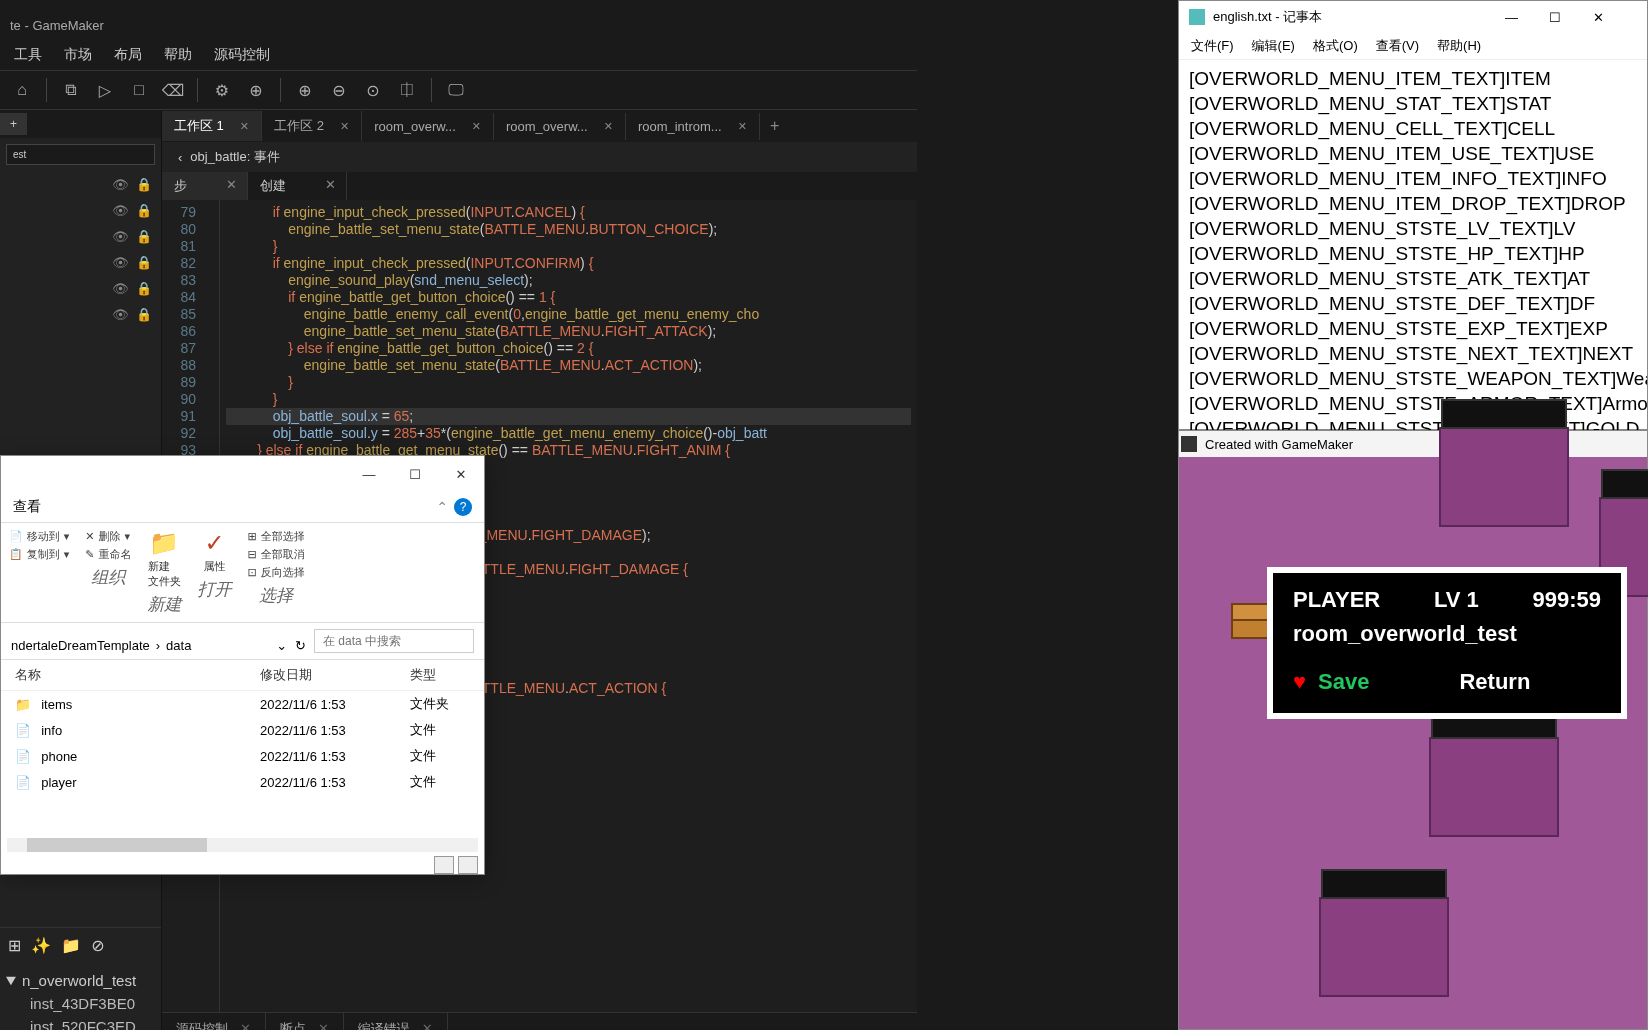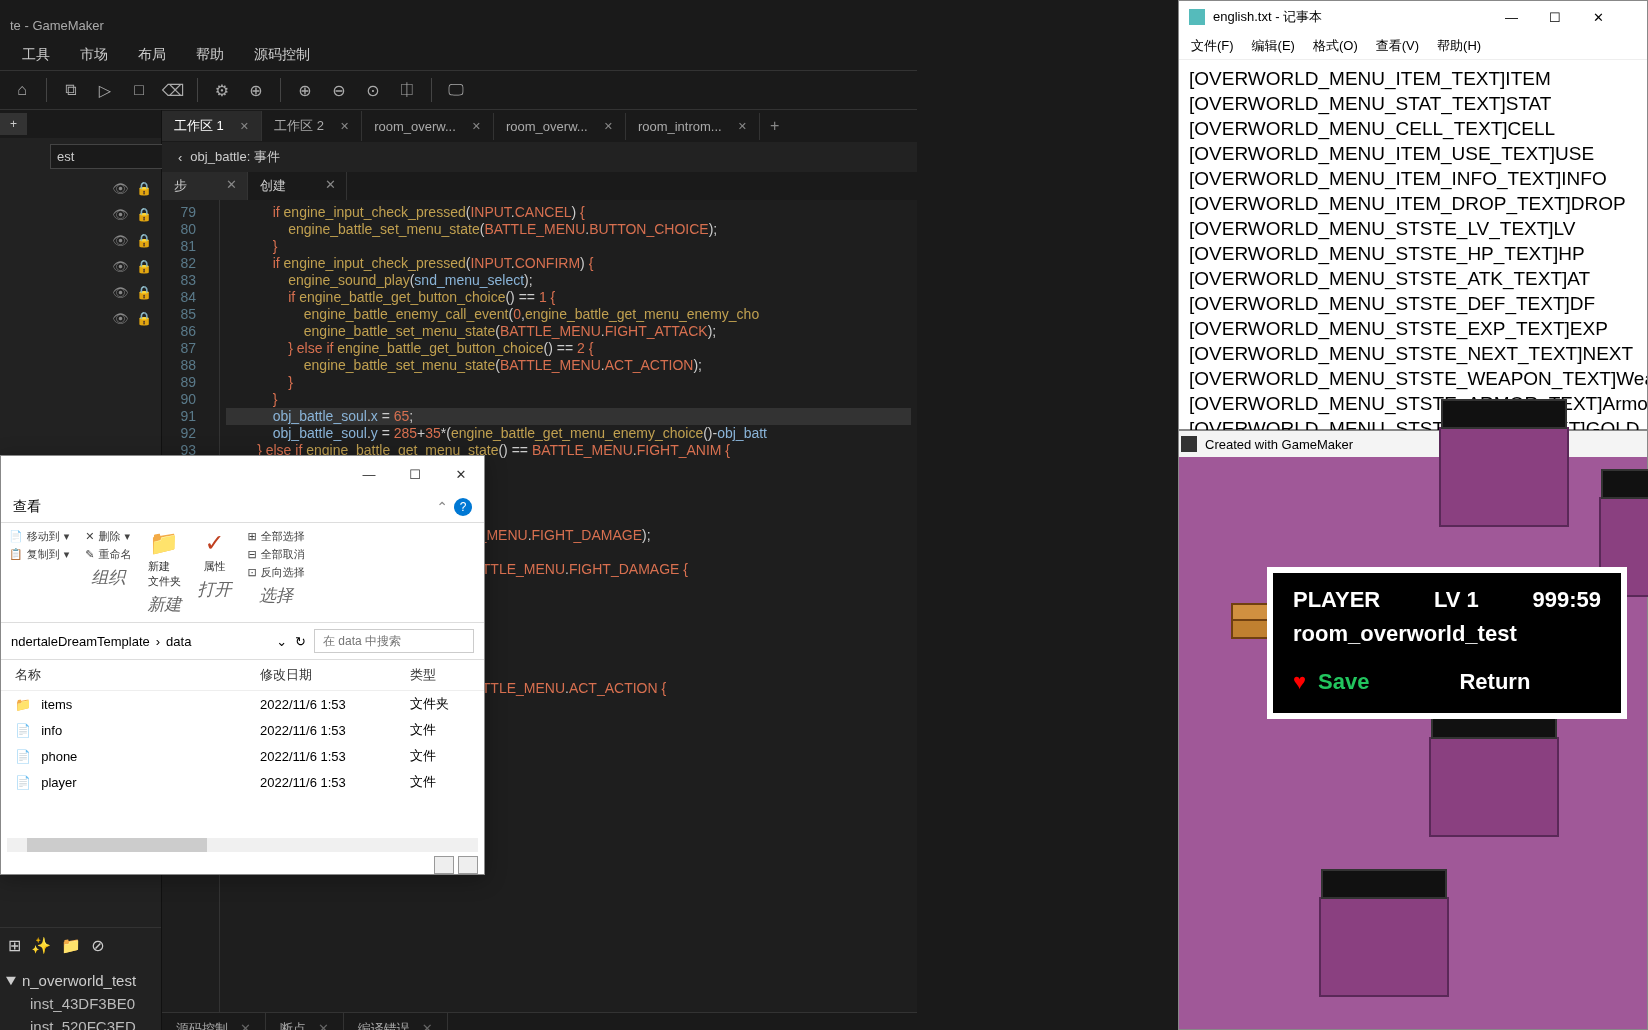--- a/index.html
+++ b/index.html
@@ -2,31 +2,31 @@
 <html><head>
 <meta charset="utf-8">
 <style>
 * { margin: 0; padding: 0; box-sizing: border-box; font-family: "Segoe UI", sans-serif; }
 body { width: 1648px; height: 1030px; background: #1a1a1a; position: relative; overflow: hidden; }
 
 
 .gm-ide { position: absolute; left: 0; top: 14px; width: 917px; height: 1030px; background: #2a2a2a; color: #ccc; }
 .gm-title { height: 28px; background: #1a1a1a; color: #aaa; padding: 4px 10px; font-size: 13px; }
 .gm-menu { height: 28px; background: #1a1a1a; display: flex; gap: 22px; padding: 4px 14px; font-size: 14px; color: #ccc; }
-.gm-menu span { cursor: pointer; margin-left: 8px; }
+.gm-menu span { cursor: pointer; }
 .gm-toolbar { height: 40px; background: #1a1a1a; border-top: 1px solid #333; border-bottom: 1px solid #333; display: flex; align-items: center; gap: 6px; padding: 0 8px; }
 .gm-tool { width: 28px; height: 28px; display: flex; align-items: center; justify-content: center; color: #aaa; font-size: 16px; border-radius: 3px; }
 .gm-sep { width: 1px; height: 24px; background: #444; margin: 0 4px; }
 
 .gm-body { display: flex; height: calc(100% - 96px); }
 .gm-left { width: 162px; background: #222; border-right: 1px solid #111; display: flex; flex-direction: column; }
 .gm-tabbar { height: 28px; background: #1a1a1a; display: flex; align-items: center; }
 .gm-mini-tab { padding: 4px 10px; background: #333; font-size: 12px; }
 .gm-search { padding: 6px; }
-.gm-search-field { width: 100%; background: #1a1a1a; border: 1px solid #444; color: #ccc; padding: 4px 6px; font-size: 13px; margin-left: 44px; }
+.gm-search-field { width: 100%; background: #1a1a1a; border: 1px solid #444; color: #ccc; padding: 4px 6px; font-size: 10px; }
 .gm-layers { flex: 1; }
 .gm-layer { height: 26px; display: flex; align-items: center; justify-content: flex-end; padding: 0 8px; gap: 8px; font-size: 13px; }
 .gm-eye { color: #888; }
 .gm-lock { color: #888; }
 .gm-icons-row { height: 36px; display: flex; align-items: center; gap: 10px; padding: 0 8px; border-top: 1px solid #333; }
 .gm-inst-tree { padding: 6px; font-size: 15px; }
 .gm-inst-tree summary { cursor: pointer; color: #ccc; padding: 3px 0; }
 .gm-inst { padding: 3px 0 3px 24px; color: #bbb; }
 
 .gm-main { flex: 1; display: flex; flex-direction: column; background: #1e1e1e; }
@@ -61,21 +61,21 @@
 .exp-title { height: 36px; display: flex; justify-content: flex-end; align-items: center; }
 .exp-tbtn { width: 46px; height: 32px; display: flex; align-items: center; justify-content: center; color: #333; }
 .exp-view { padding: 6px 12px; font-size: 14px; border-bottom: 1px solid #ddd; display: flex; justify-content: space-between; align-items: center; }
 .exp-help { width: 18px; height: 18px; background: #0078d4; color: #fff; border-radius: 50%; display: flex; align-items: center; justify-content: center; font-size: 12px; }
 .exp-ribbon { display: flex; padding: 6px 8px; border-bottom: 1px solid #ddd; gap: 16px; }
 .exp-group { display: flex; flex-direction: column; align-items: center; gap: 4px; }
 .exp-gbtn { display: flex; flex-direction: column; align-items: center; font-size: 11px; color: #333; gap: 2px; }
 .exp-gicon { font-size: 24px; }
 .exp-glabel { font-size: 17px; color: #666; font-style: italic; }
 .exp-small { font-size: 11px; color: #444; display: flex; align-items: center; gap: 4px; }
-.exp-nav { display: flex; align-items: center; padding: 6px 10px; gap: 8px; border-bottom: 1px solid #ddd; }
+.exp-nav { display: flex; align-items: flex-end; padding: 6px 10px; gap: 8px; border-bottom: 1px solid #ddd; }
 .exp-crumb { flex: 1; display: flex; align-items: center; gap: 6px; font-size: 13px; }
 .exp-search { width: 160px; padding: 4px 8px; border: 1px solid #ccc; font-size: 12px; color: #888; }
 .exp-cols { display: flex; padding: 6px 14px; border-bottom: 1px solid #eee; font-size: 13px; color: #333; }
 .exp-col-name { flex: 1; }
 .exp-col-date { width: 150px; }
 .exp-col-type { width: 60px; }
 .exp-row { display: flex; padding: 4px 14px; font-size: 13px; align-items: center; }
 .exp-icon { margin-right: 10px; color: #f0c040; }
 .exp-icon.file { color: #888; }
 .exp-scroll { position: absolute; bottom: 22px; left: 6px; right: 6px; height: 14px; background: #f0f0f0; }

